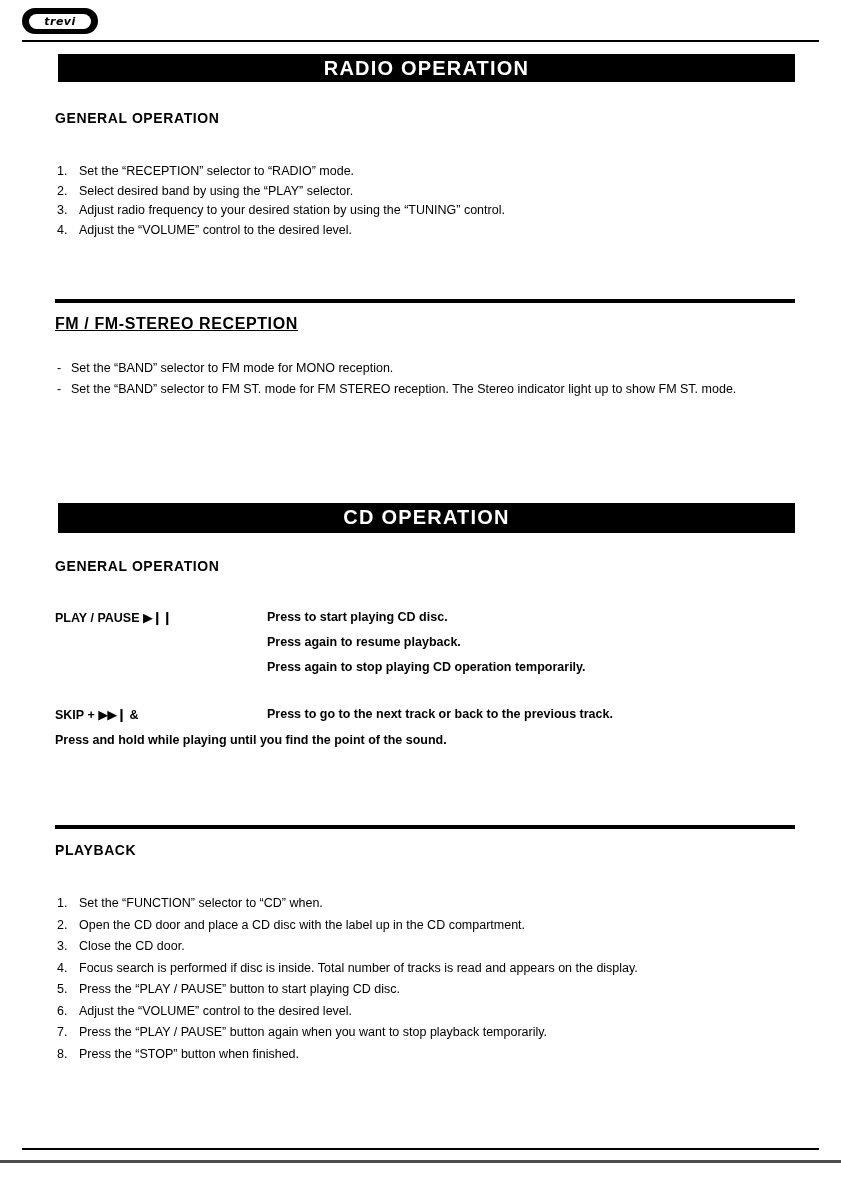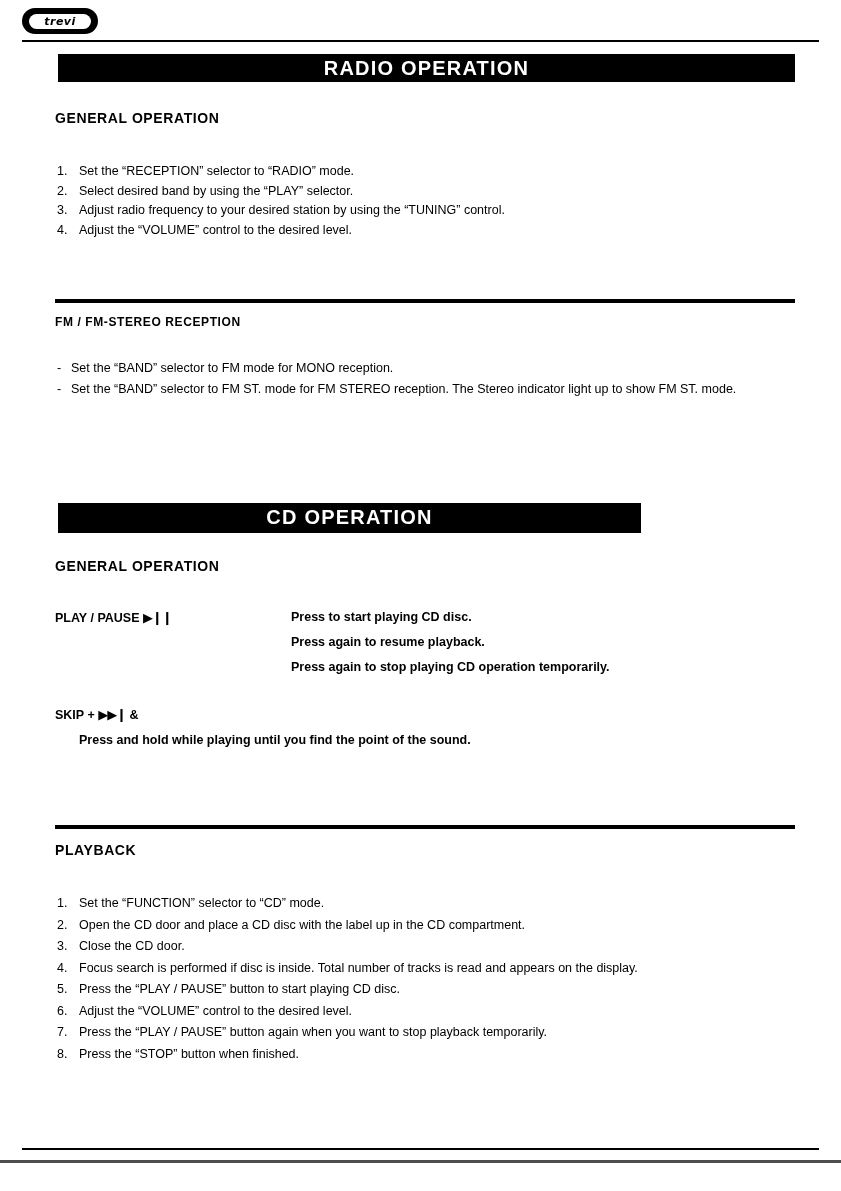--- a/index.html
+++ b/index.html
@@ -89,32 +89,32 @@
   }
   #banner-radio {
     left: 58px;
     top: 54px;
     width: 737px;
     height: 28px;
   }
   #banner-cd {
     left: 58px;
     top: 503px;
-    width: 583px;
+    width: 737px;
     height: 30px;
   }
 
   .section-title {
     position: absolute;
     font-weight: bold;
     font-size: 14px;
     letter-spacing: 0.6px;
   }
   #title-general1 { left: 55px; top: 110px; }
-  #title-fm       { left: 55px; top: 315px; font-size: 12px; }
+  #title-fm       { left: 55px; top: 315px; font-size: 16px; text-decoration: underline; }
   #title-general2 { left: 55px; top: 558px; }
   #title-playback { left: 55px; top: 842px; text-align: right; }
 
   .thick-rule {
     position: absolute;
     height: 4px;
     background: #000000;
   }
   #rule-fm { left: 55px; top: 299px; width: 740px; }
   #rule-playback { left: 55px; top: 825px; width: 740px; }
@@ -165,21 +165,20 @@
   }
   .cd-label {
     width: 212px;
     flex: 0 0 212px;
     line-height: 25px;
     white-space: nowrap;
   }
   .cd-desc {
     flex: 1 1 auto;
     line-height: 25px;
-    margin-left: 24px;
   }
   .glyph {
     font-family: "DejaVu Sans", sans-serif;
     font-size: 13px;
     letter-spacing: -1px;
   }
   .spacer-md { height: 22px; }
 </style>
 </head>
 <body>
@@ -249,41 +248,44 @@
     </div>
 
     <div class="spacer-md"></div>
 
     <div class="cd-row">
       <div class="cd-label">
         <span>SKIP +</span>
         <span class="glyph">▶▶❙</span>
         <span>&amp;</span>
       </div>
+      <div class="cd-desc">
+        <div>Press to go to the next track or back to the previous track.</div>
+      </div>
     </div>
 
     <div class="cd-row">
       <div class="cd-desc">
         <div>Press and hold while playing until you find the point of the sound.</div>
       </div>
     </div>
 
     <div class="spacer-md"></div>
 
 
   </div>
 
   <div class="thick-rule" id="rule-playback"></div>
 
   <div class="section-title" id="title-playback">PLAYBACK</div>
 
   <div class="num-list" id="list-playback">
     <div class="li">
       <span class="marker">1.</span>
-      <span>Set the “FUNCTION” selector to “CD” mode.</span>
+      <span>Set the “FUNCTION” selector to “CD” when.</span>
     </div>
     <div class="li">
       <span class="marker">2.</span>
       <span>Open the CD door and place a CD disc with the label up in the CD compartment.</span>
     </div>
     <div class="li">
       <span class="marker">3.</span>
       <span>Close the CD door.</span>
     </div>
     <div class="li">

